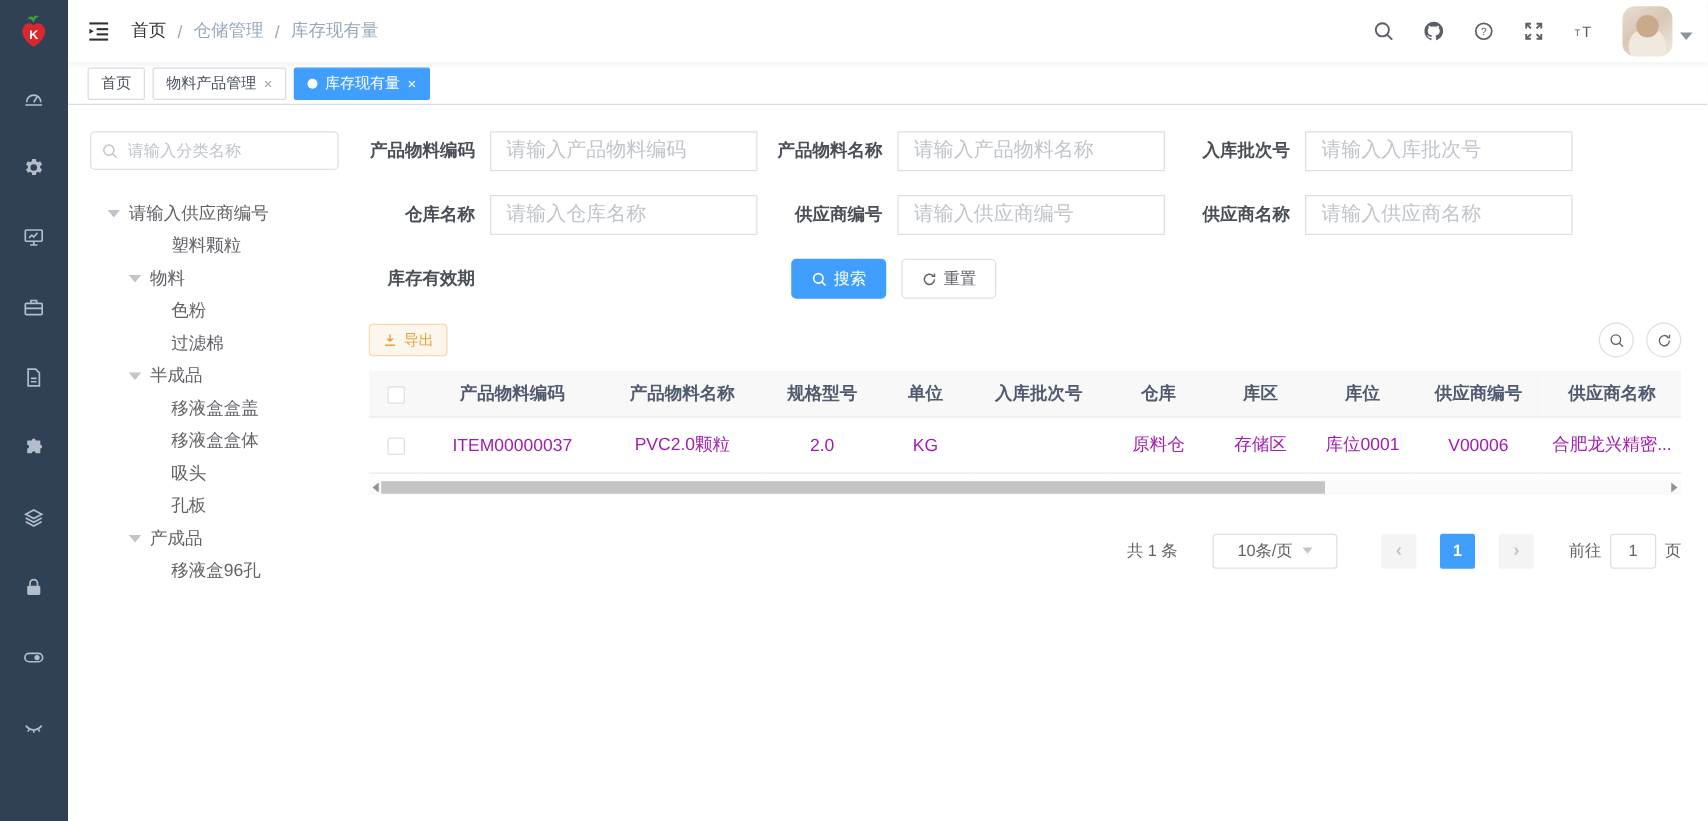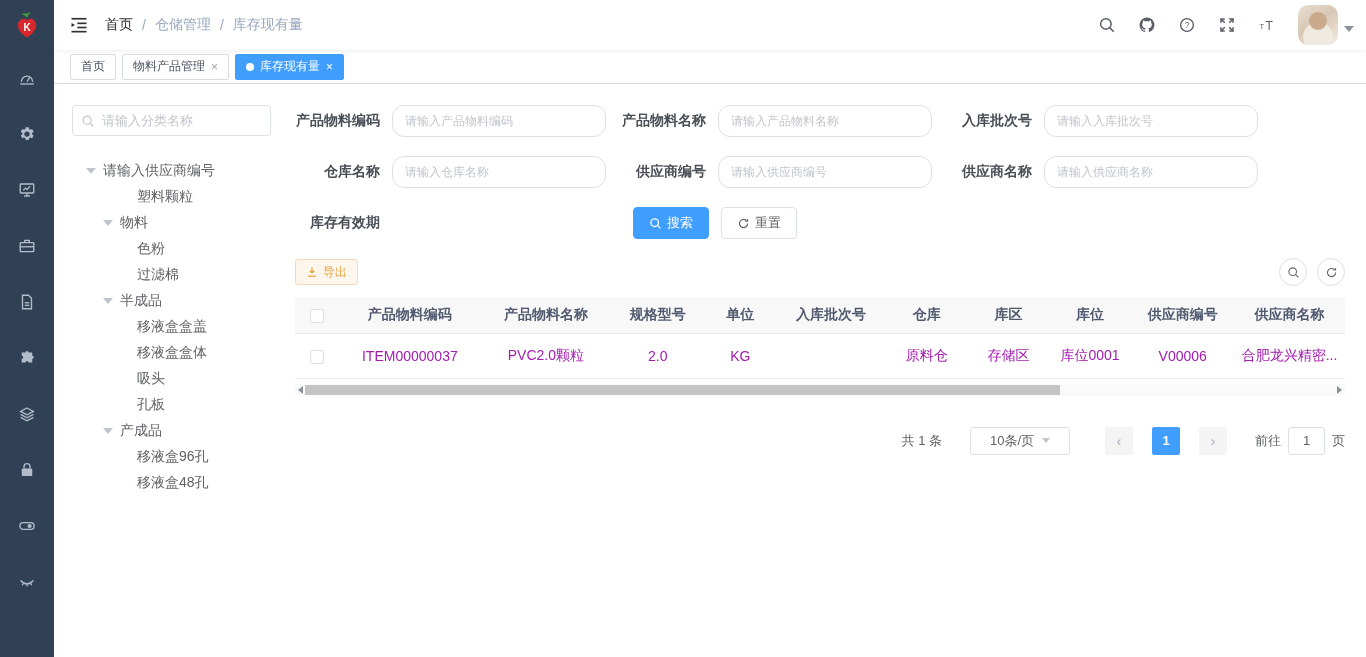--- a/index.html
+++ b/index.html
@@ -61,22 +61,22 @@
   .tree-caret { width:0; height:0; border-left:5px solid transparent; border-right:5px solid transparent;
     border-top:6px solid #c0c4cc; }
 
   .main { flex:1; padding:21px 21px 0 10px; min-width:0; }
 
   
   .filter-row { display:flex; margin-bottom:19px; }
   .filter-item { display:flex; align-items:center; width:311px; margin-right:15px; }
   .filter-label { width:97px; text-align:right; padding-right:12px; font-size:14px; font-weight:bold;
     color:#4a4f57; flex:0 0 97px; white-space:nowrap; }
-  .filter-input { flex:1; height:32px; border:1px solid #dcdfe6; border-radius:12px; padding:0 12px;
-    font-size:12px; color:#606266; outline:none; min-width:0; font-family:inherit; }
+  .filter-input { flex:1; height:32px; border:1px solid #dcdfe6; border-radius:0; padding:0 12px;
+    font-size:16px; color:#606266; outline:none; min-width:0; font-family:inherit; }
   .filter-input::placeholder { color:#c0c4cc; }
   .date-box { flex:1; height:32px; border:1px solid #dcdfe6; border-radius:4px; display:flex;
     align-items:center; padding:0 10px; gap:7px; color:#c0c4cc; font-size:13px; cursor:pointer; }
   .date-box svg { width:14px; height:14px; }
   .btn { height:32px; border-radius:4px; border:1px solid transparent; font-size:13px; cursor:pointer;
     display:inline-flex; align-items:center; gap:5px; padding:0 15px; font-family:inherit; }
   .btn svg { width:13px; height:13px; }
   .btn-primary { background:#409EFF; border-color:#409EFF; color:#fff; margin-left:12px; }
   .btn-plain { background:#fff; border-color:#dcdfe6; color:#606266; margin-left:12px; }
 
@@ -333,24 +333,20 @@
         </div>
         <div class="tree-row" style="padding-left: 31px;">
           <span class="tree-caret-box">
             <span class="tree-caret"></span>
           </span>
           <span>产成品</span>
         </div>
         <div class="tree-row" style="padding-left: 48px;">
           <span class="tree-caret-box"></span>
           <span>移液盒96孔</span>
-        </div>
-        <div class="tree-row" style="padding-left: 48px;">
-          <span class="tree-caret-box"></span>
-          <span>移液盒48孔</span>
         </div>
       </div>
   </div>
 
   <div class="main">
 
     <div id="filter-rows">
         <div class="filter-row">
           <div class="filter-item">
             <span class="filter-label">产品物料编码</span>

